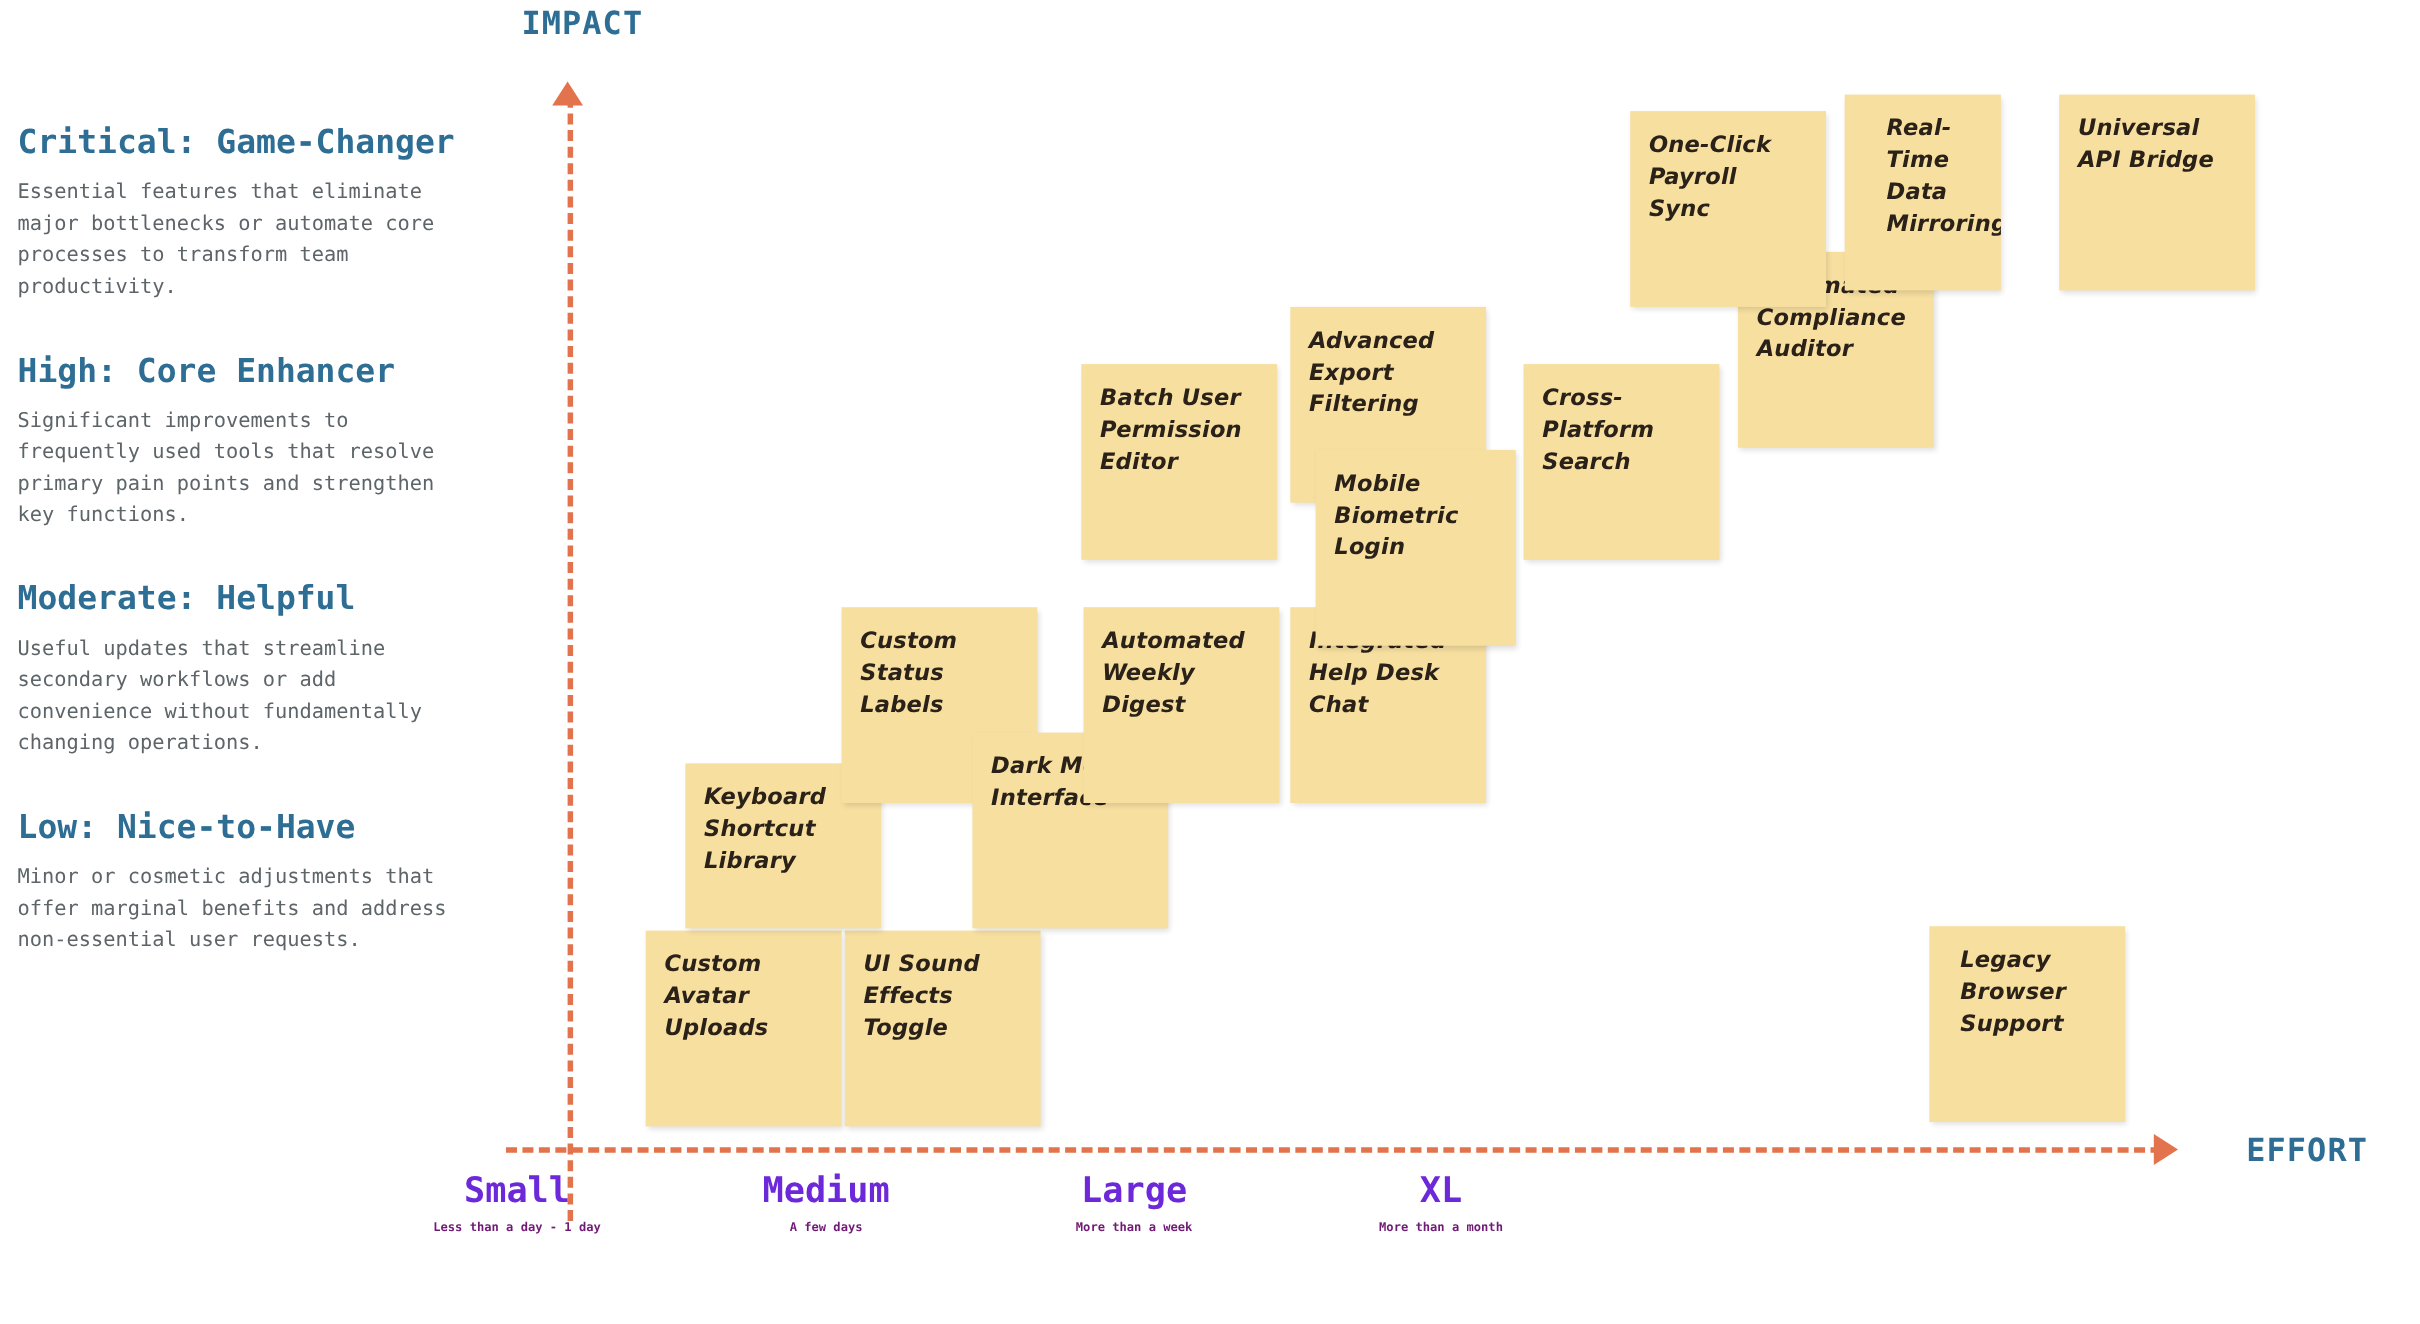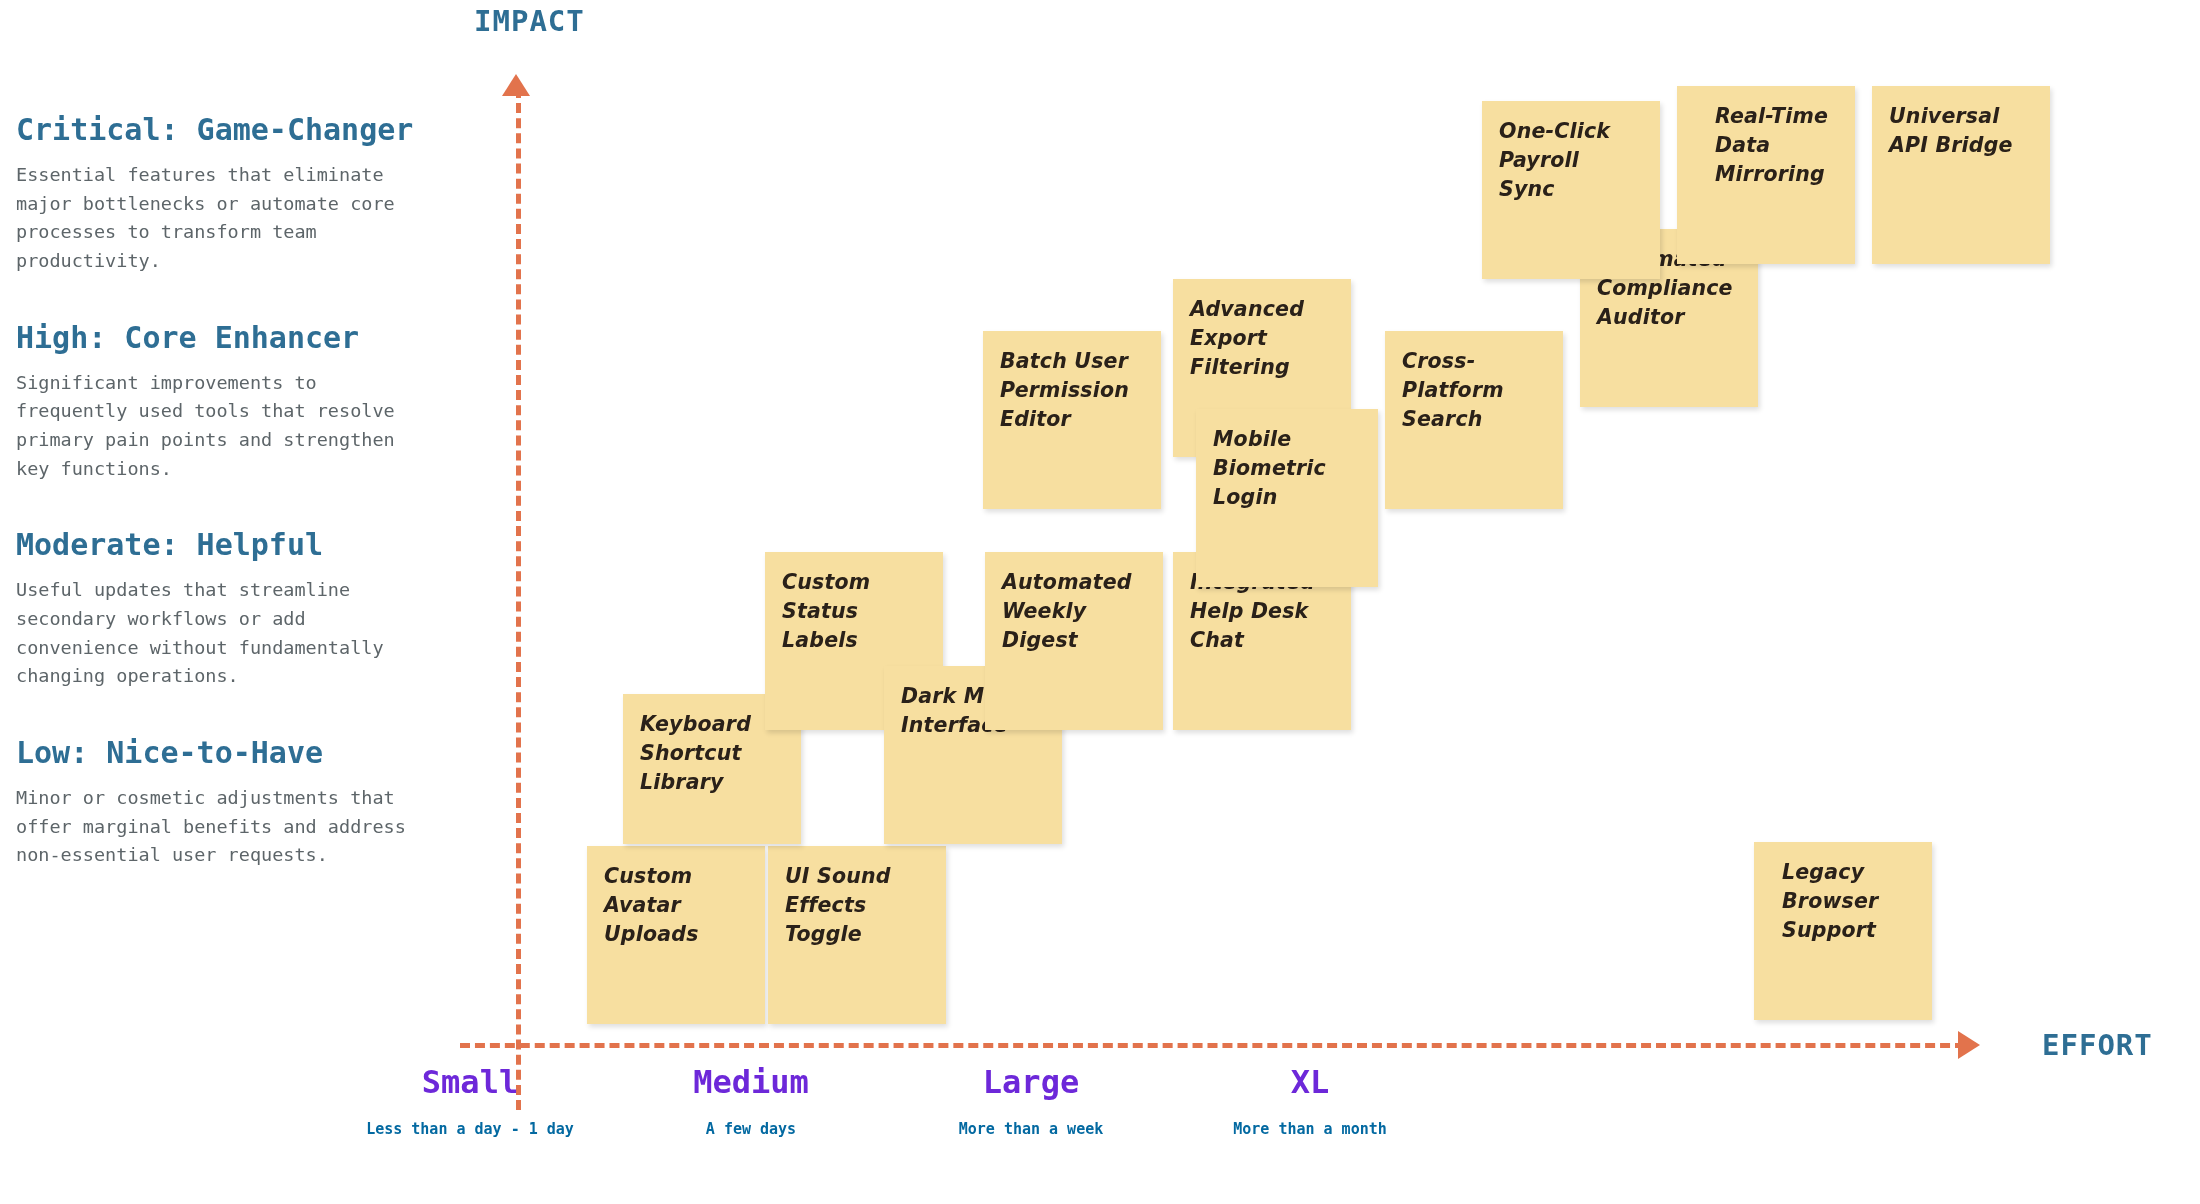--- a/index.html
+++ b/index.html
@@ -95,24 +95,24 @@
   }
   .tick-name {
     font-family: "DejaVu Sans Mono", monospace;
     font-size: 32px;
     font-weight: 700;
     color: #6d28d9;
     line-height: 1.05;
   }
   .tick-sub {
     font-family: "DejaVu Sans Mono", monospace;
-    font-size: 15px;
-    font-weight: 700;
-    color: #0369a1;
-    margin-top: 20px;
+    font-size: 11px;
+    font-weight: 700;
+    color: #701a75;
+    margin-top: 9px;
   }
 
   
   .note {
     position: absolute;
     background: #f7dfa0;
     box-shadow: 2px 3px 5px rgba(0,0,0,0.13);
     box-sizing: border-box;
     padding: 16px 16px 10px 17px;
     font-family: "DejaVu Sans", sans-serif;
@@ -235,21 +235,21 @@
       <div class="note" style="left: 1580px; top: 229px; width: 178px; height: 178px;">
         <span>Automated
 Compliance
 Auditor</span>
       </div>
       <div class="note" style="left: 1482px; top: 101px; width: 178px; height: 178px;">
         <span>One-Click
 Payroll
 Sync</span>
       </div>
-      <div class="note" style="left: 1677px; top: 86px; width: 178px; height: 178px; padding-left: 38px;">
+      <div class="note" style="left: 1677px; top: 86px; width: 142px; height: 178px; padding-left: 38px;">
         <span>Real-Time
 Data
 Mirroring</span>
       </div>
       <div class="note" style="left: 1872px; top: 86px; width: 178px; height: 178px;">
         <span>Universal
 API Bridge</span>
       </div>
       <div class="note" style="left: 1754px; top: 842px; width: 178px; height: 178px; padding-left: 28px;">
         <span>Legacy

